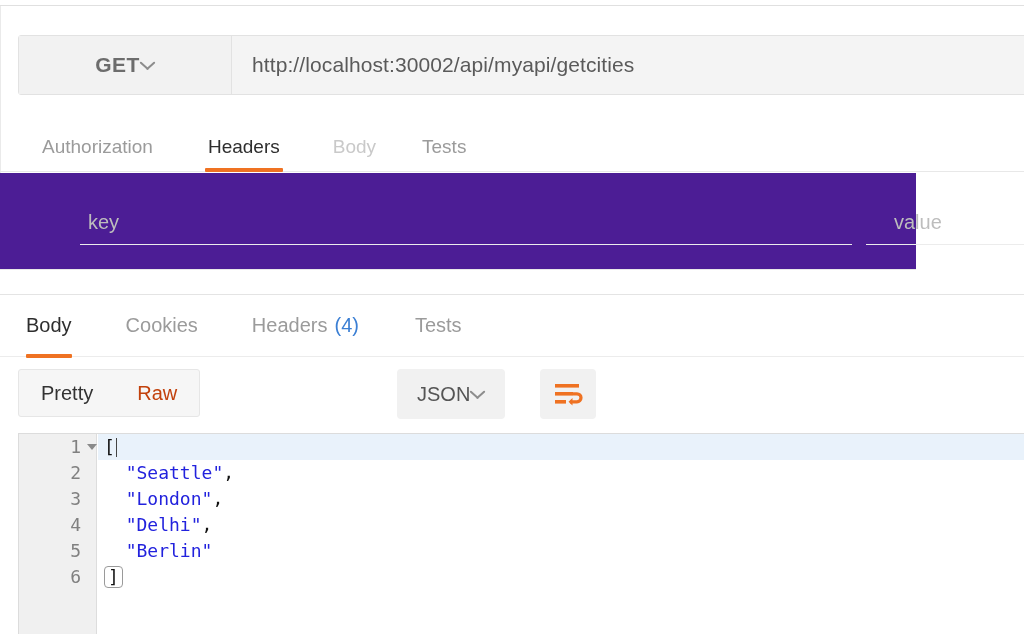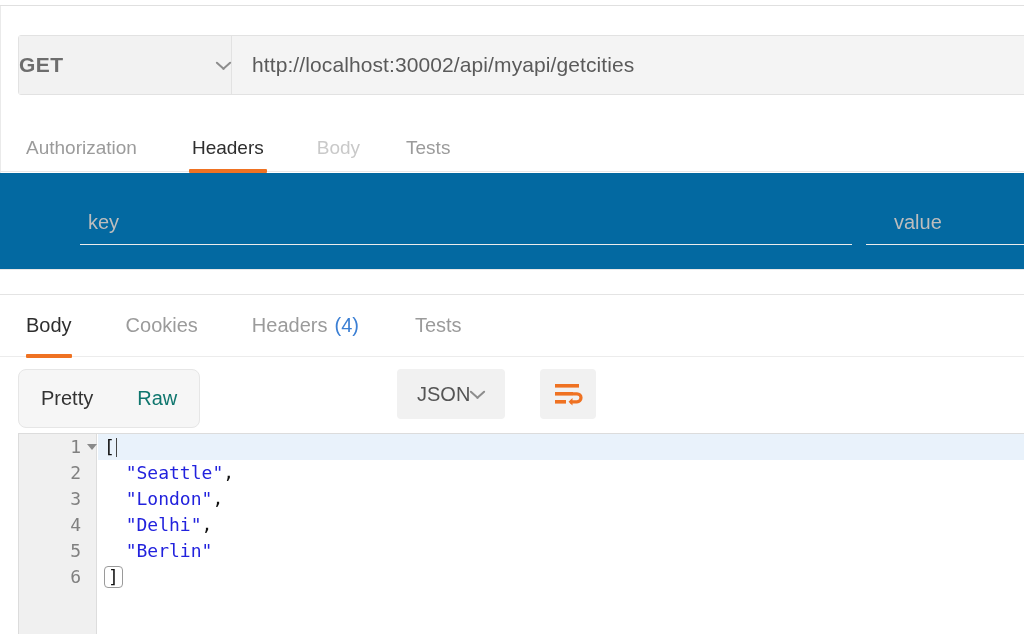--- a/index.html
+++ b/index.html
@@ -23,21 +23,21 @@
 
   
   .url-bar {
     position: absolute; left: 18px; top: 35px;
     width: 1010px; height: 60px;
     display: flex; align-items: stretch;
     border: 1px solid #e2e2e2; border-radius: 3px;
     background: #f4f4f4;
   }
   .method-box {
-    width: 213px; display: flex; align-items: center; justify-content: space-between;
+    width: 213px; display: flex; align-items: center; justify-content: center;
     background: #f2f2f2; border-right: 1px solid #e2e2e2;
     cursor: pointer;
   }
   .method-label {
     font-size: 21px; font-weight: bold; color: #6d6d6d; letter-spacing: 0.4px;
   }
   .chev {
     width: 15px; height: 9px; position: relative; display: inline-block;
   }
   .chev::before, .chev::after {
@@ -49,42 +49,42 @@
 
   .url-field {
     flex: 1; display: flex; align-items: center; padding-left: 20px;
     background: #f4f4f4; font-size: 21px; color: #5a5a5a;
     letter-spacing: .1px; cursor: text;
   }
 
   
   .req-tabs {
     position: absolute; left: 0; top: 124px; width: 1024px; height: 48px;
-    display: flex; align-items: center; border-bottom: 1px solid #e8e8e8;
+    display: flex; align-items: flex-end; border-bottom: 1px solid #e8e8e8; padding-left: 16px;
   }
   .tab {
     position: relative; height: 48px; display: flex; align-items: center;
     font-size: 19px; color: #9b9b9b; cursor: pointer; white-space: nowrap;
   }
   .tab.active { color: #2e2e2e; }
   .tab.dim { color: #c9c9c9; }
   .tab.active::after {
     content: ""; position: absolute; left: 0; right: 0; bottom: -1px;
     height: 4px; background: #ef7222; border-radius: 1px;
   }
   #reqtab0 { margin-left: 26px; }
   #reqtab1 { margin-left: 52px; padding: 0 3px; }
   #reqtab2 { margin-left: 50px; }
   #reqtab3 { margin-left: 48px; }
   #reqtab4 { margin-left: 46px; }
 
   
   .kv-row {
-    position: absolute; left: 0; top: 173px; width: 1024px; height: 97px;
-    border-bottom: 1px solid #e8e8e8; background: #0369a1;
+    position: absolute; left: 0; top: 173px; width: 916px; height: 97px;
+    border-bottom: 1px solid #e8e8e8; background: #4c1d95;
   }
   .kv-input {
     position: absolute; top: 28px; height: 44px;
     display: flex; align-items: center;
     font-size: 20px; color: #bdbdbd;
     border-bottom: 1px solid #ececec; cursor: text;
   }
   #key-input   { left: 80px;  width: 772px; padding-left: 8px; }
   #value-input { left: 866px; width: 210px; padding-left: 28px; }
 
@@ -107,27 +107,27 @@
   #resptab1 { margin-left: 54px; text-align: center; }
   #resptab2 { margin-left: 54px; }
   #resptab3 { margin-left: 56px; }
   .count { color: #3b7fd4; margin-left: 7px; }
 
   
   .fmt-bar {
     position: absolute; left: 0; top: 62px; width: 1024px; height: 76px;
   }
   .seg-group {
-    position: absolute; left: 18px; top: 12px; height: 59px;
+    position: absolute; left: 18px; top: 12px; height: 48px;
     display: flex; align-items: center;
-    border: 1px solid #e6e6e6; border-radius: 8px; background: #f6f6f6;
+    border: 1px solid #e6e6e6; border-radius: 3px; background: #f6f6f6;
   }
   .seg {
     padding: 0 22px; height: 100%; display: flex; align-items: center;
-    font-size: 20px; color: #0f766e; cursor: pointer;
+    font-size: 20px; color: #c2410c; cursor: pointer;
   }
   .seg.active { color: #333; }
   .fmt-select {
     position: absolute; left: 397px; top: 12px; height: 50px;
     display: flex; align-items: center; gap: 0; padding: 0 20px;
     background: #f1f1f1; border-radius: 4px; cursor: pointer;
   }
   .fmt-select .lbl { font-size: 20px; color: #555; }
   .wrap-btn {
     position: absolute; left: 540px; top: 12px;

